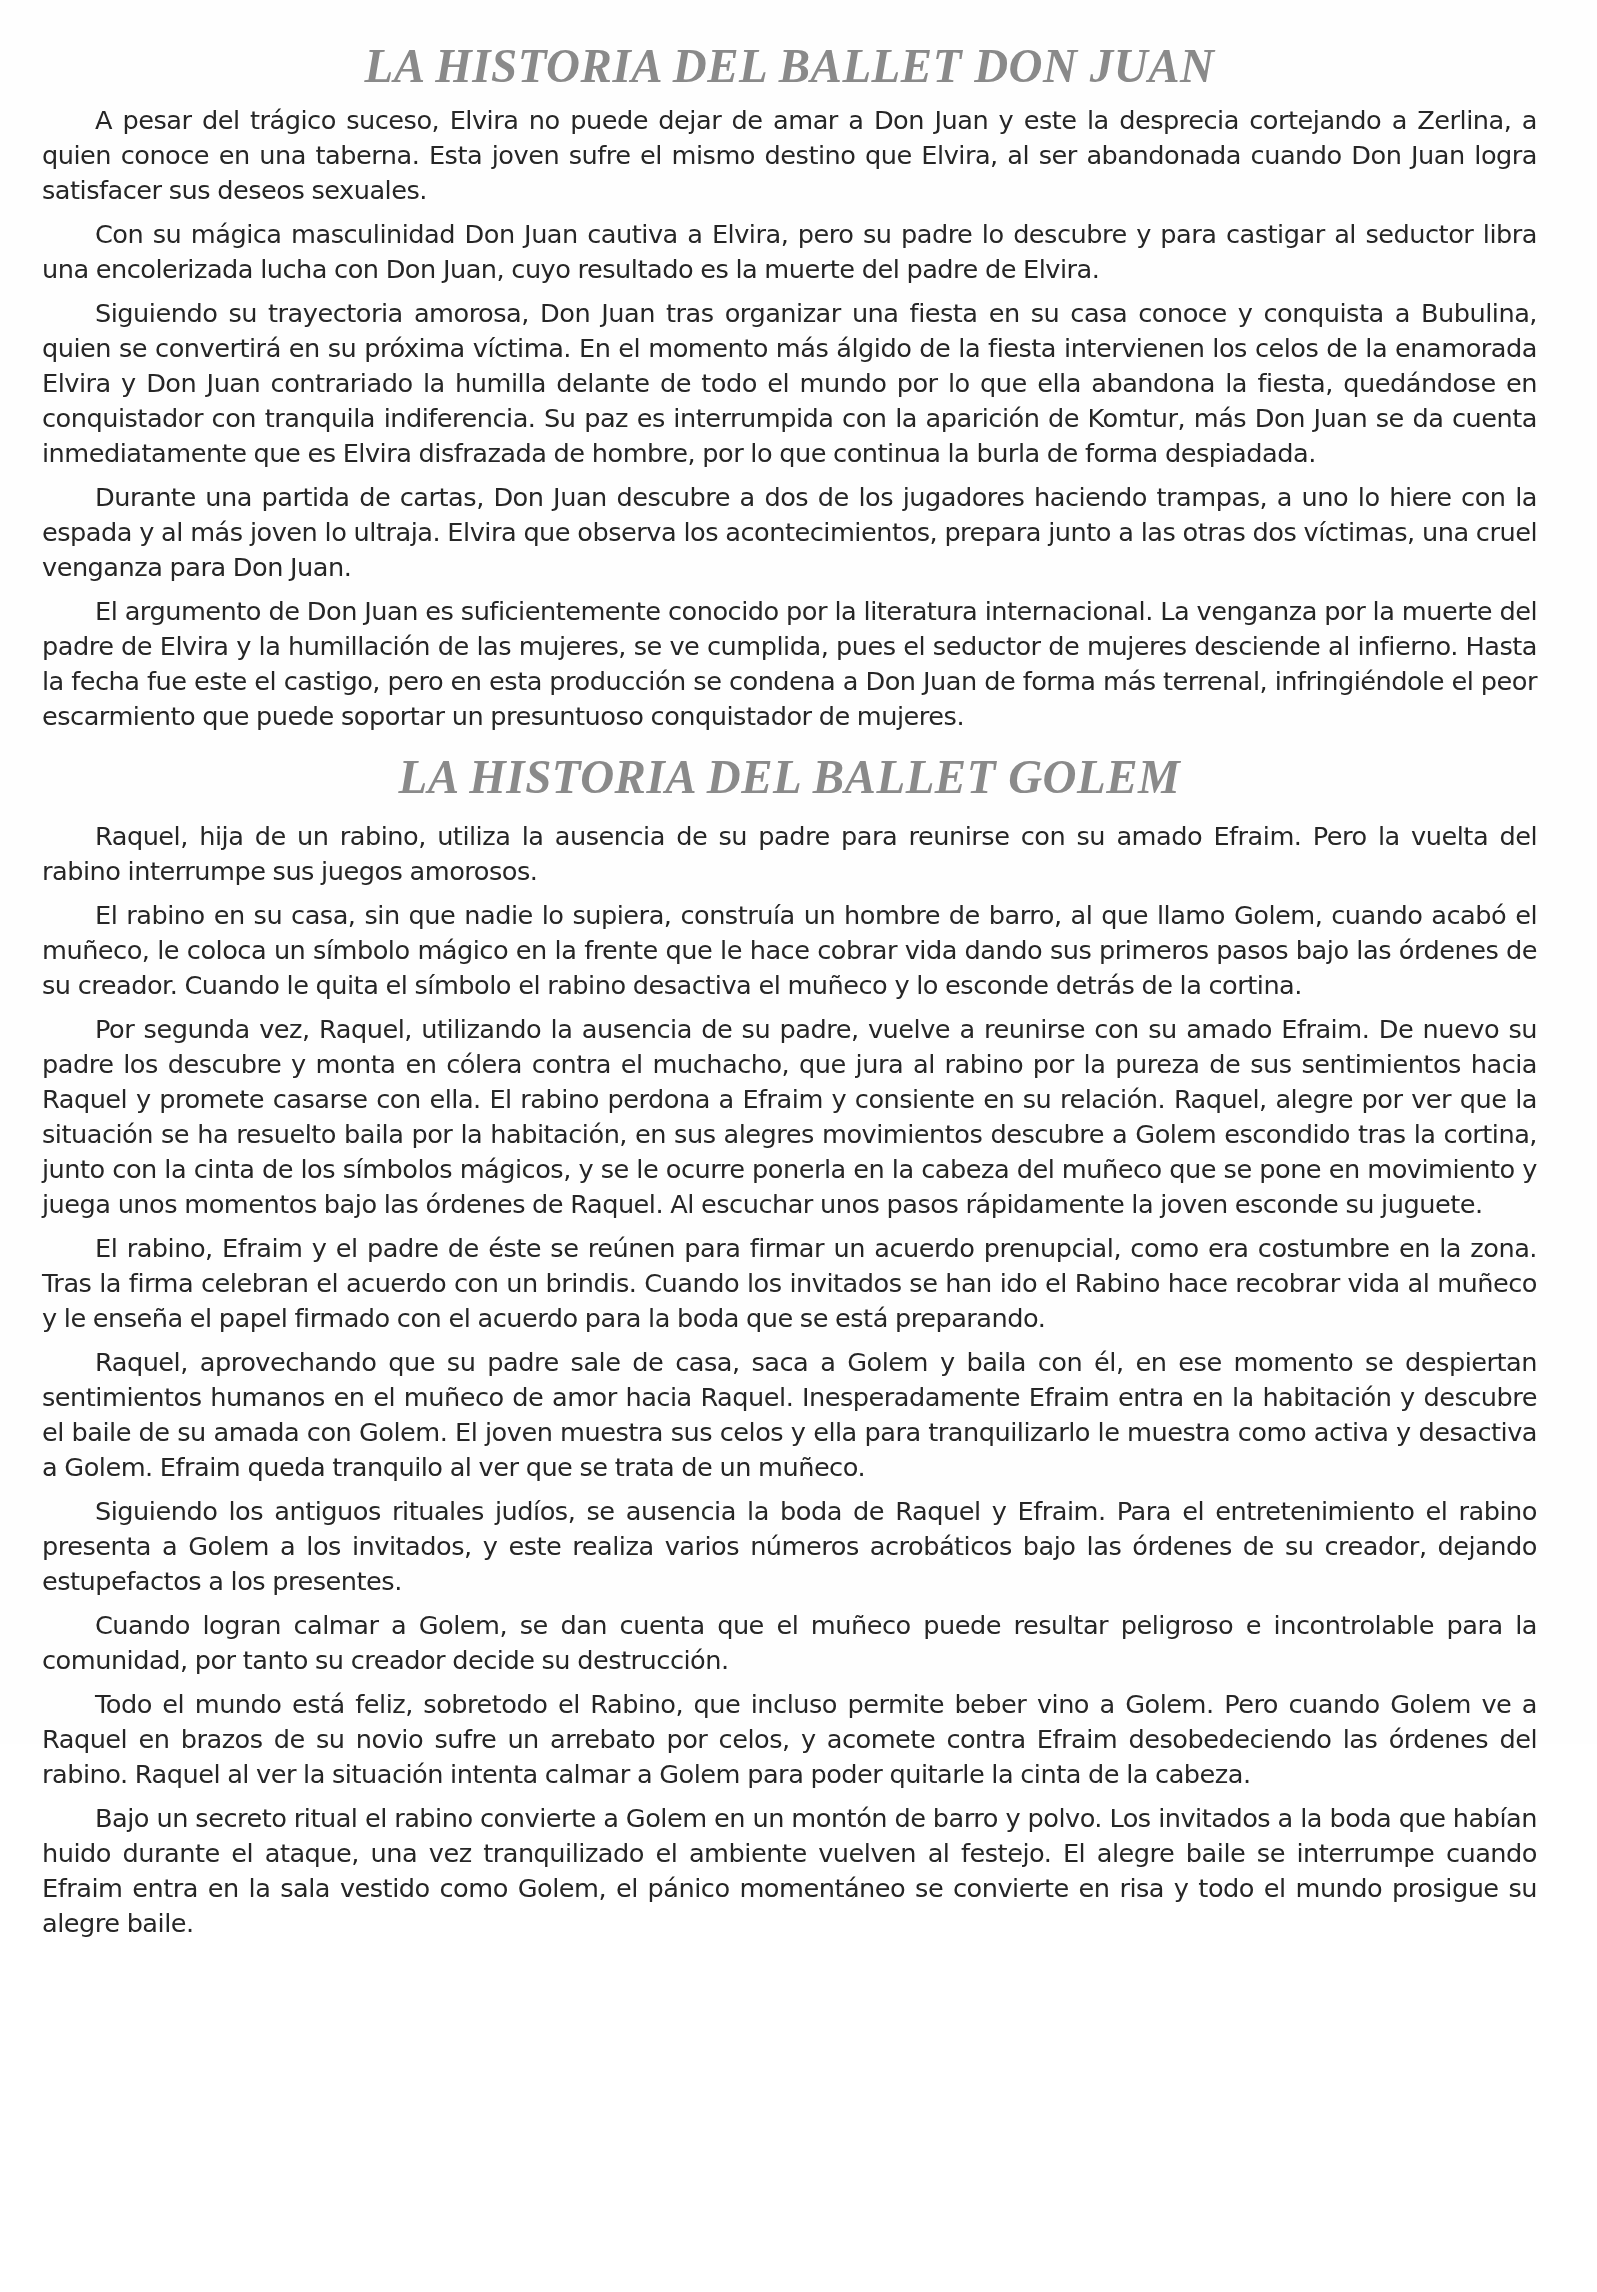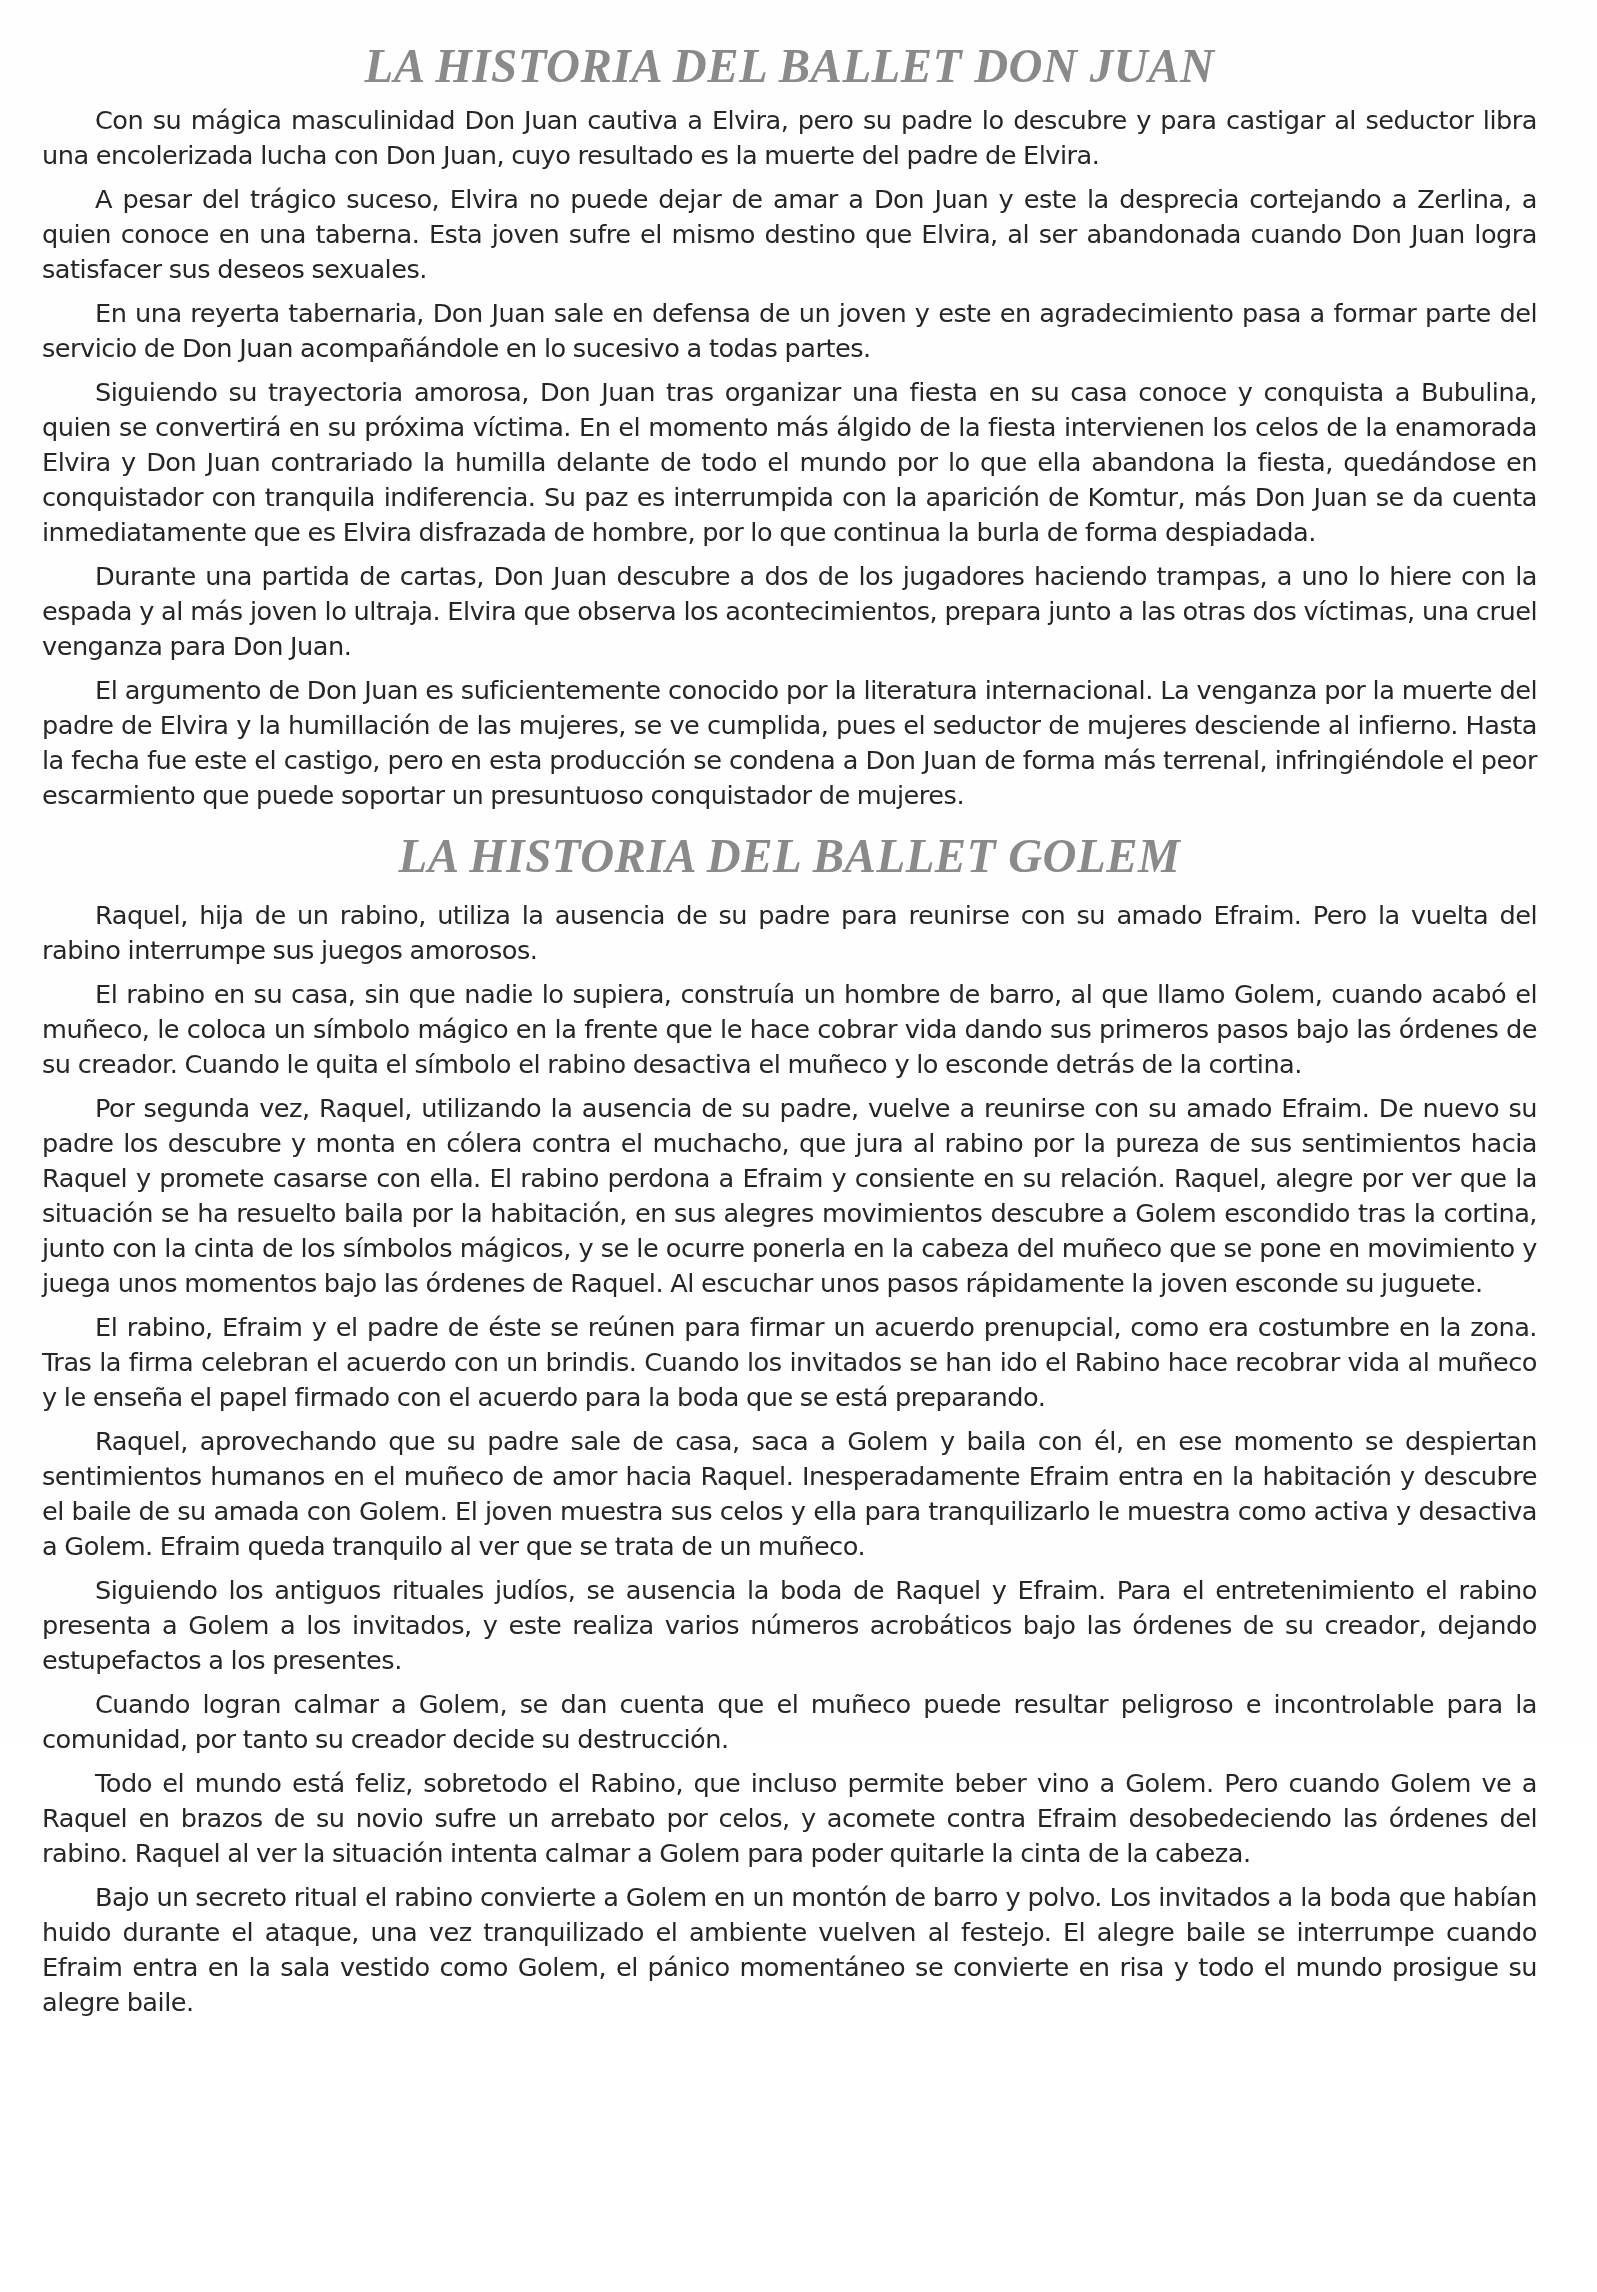--- a/index.html
+++ b/index.html
@@ -59,23 +59,22 @@
     }
   </style>
 </head>
 <body>
 
 <div class="page">
   <div class="content">
 
     <h1 class="section-title first">LA HISTORIA DEL BALLET DON JUAN</h1>
 
+    <p class="para">A pesar del trágico suceso, Elvira no puede dejar de amar a Don Juan y este la desprecia cortejando a Zerlina, a quien conoce en una taberna. Esta joven sufre el mismo destino que Elvira, al ser abandonada cuando Don Juan logra satisfacer sus deseos sexuales.</p>
     <p class="para">Con su mágica masculinidad Don Juan cautiva a Elvira, pero su padre lo descubre y para castigar al seductor libra una encolerizada lucha con Don Juan, cuyo resultado es la muerte del padre de Elvira.</p>
-    <p class="para">A pesar del trágico suceso, Elvira no puede dejar de amar a Don Juan y este la desprecia cortejando a Zerlina, a quien conoce en una taberna. Esta joven sufre el mismo destino que Elvira, al ser abandonada cuando Don Juan logra satisfacer sus deseos sexuales.</p>
-    <p class="para">En una reyerta tabernaria, Don Juan sale en defensa de un joven y este en agradecimiento pasa a formar parte del servicio de Don Juan acompañándole en lo sucesivo a todas partes.</p>
     <p class="para">Siguiendo su trayectoria amorosa, Don Juan tras organizar una fiesta en su casa conoce y conquista a Bubulina, quien se convertirá en su próxima víctima. En el momento más álgido de la fiesta intervienen los celos de la enamorada Elvira y Don Juan contrariado la humilla delante de todo el mundo por lo que ella abandona la fiesta, quedándose en conquistador con tranquila indiferencia. Su paz es interrumpida con la aparición de Komtur, más Don Juan se da cuenta inmediatamente que es Elvira disfrazada de hombre, por lo que continua la burla de forma despiadada.</p>
     <p class="para">Durante una partida de cartas, Don Juan descubre a dos de los jugadores haciendo trampas, a uno lo hiere con la espada y al más joven lo ultraja. Elvira que observa los acontecimientos, prepara junto a las otras dos víctimas, una cruel venganza para Don Juan.</p>
     <p class="para">El argumento de Don Juan es suficientemente conocido por la literatura internacional. La venganza por la muerte del padre de Elvira y la humillación de las mujeres, se ve cumplida, pues el seductor de mujeres desciende al infierno. Hasta la fecha fue este el castigo, pero en esta producción se condena a Don Juan de forma más terrenal, infringiéndole el peor escarmiento que puede soportar un presuntuoso conquistador de mujeres.</p>
 
     <h1 class="section-title second">LA HISTORIA DEL BALLET GOLEM</h1>
 
     <p class="para">Raquel, hija de un rabino, utiliza la ausencia de su padre para reunirse con su amado Efraim. Pero la vuelta del rabino interrumpe sus juegos amorosos.</p>
     <p class="para">El rabino en su casa, sin que nadie lo supiera, construía un hombre de barro, al que llamo Golem, cuando acabó el muñeco, le coloca un símbolo mágico en la frente que le hace cobrar vida dando sus primeros pasos bajo las órdenes de su creador. Cuando le quita el símbolo el rabino desactiva el muñeco y lo esconde detrás de la cortina.</p>
     <p class="para">Por segunda vez, Raquel, utilizando la ausencia de su padre, vuelve a reunirse con su amado Efraim. De nuevo su padre los descubre y monta en cólera contra el muchacho, que jura al rabino por la pureza de sus sentimientos hacia Raquel y promete casarse con ella. El rabino perdona a Efraim y consiente en su relación. Raquel, alegre por ver que la situación se ha resuelto baila por la habitación, en sus alegres movimientos descubre a Golem escondido tras la cortina, junto con la cinta de los símbolos mágicos, y se le ocurre ponerla en la cabeza del muñeco que se pone en movimiento y juega unos momentos bajo las órdenes de Raquel. Al escuchar unos pasos rápidamente la joven esconde su juguete.</p>
     <p class="para">El rabino, Efraim y el padre de éste se reúnen para firmar un acuerdo prenupcial, como era costumbre en la zona. Tras la firma celebran el acuerdo con un brindis. Cuando los invitados se han ido el Rabino hace recobrar vida al muñeco y le enseña el papel firmado con el acuerdo para la boda que se está preparando.</p>

